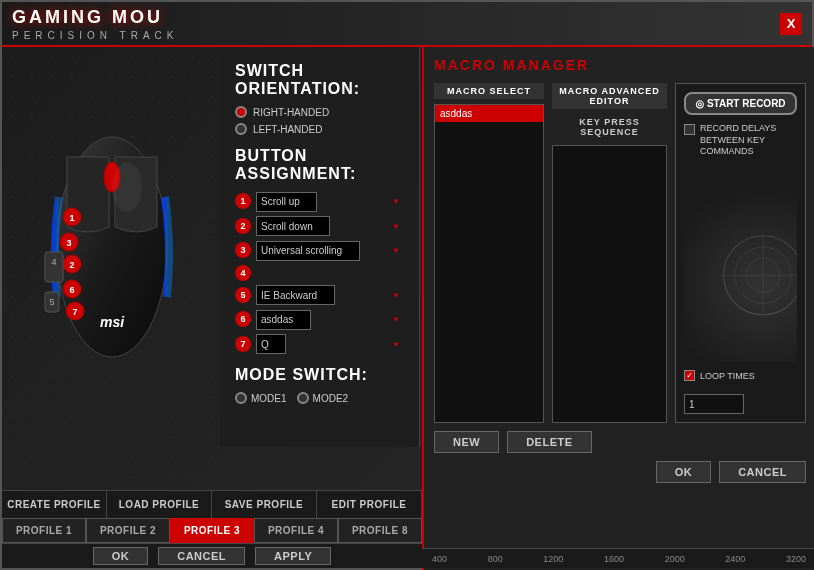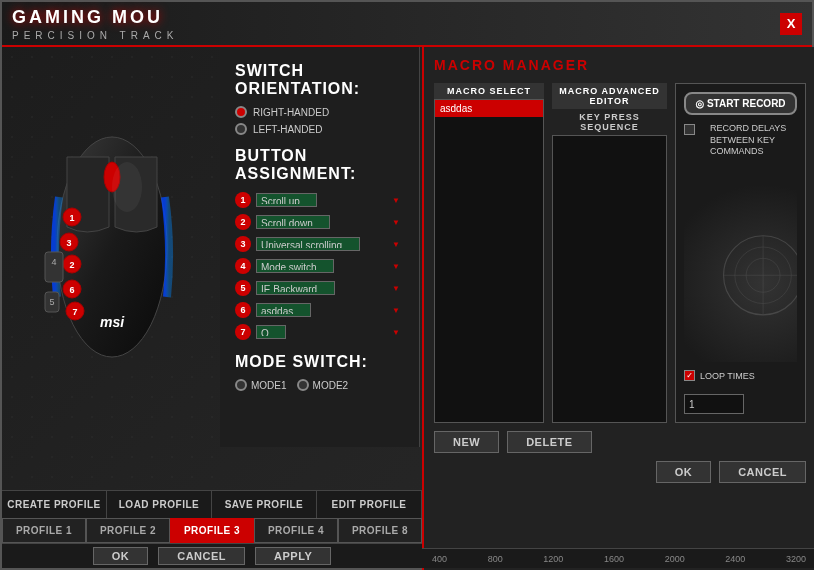--- a/index.html
+++ b/index.html
@@ -135,26 +135,26 @@
       color: #fff;
       font-size: 9px;
       display: flex;
       align-items: center;
       justify-content: center;
       flex-shrink: 0;
       font-weight: bold;
     }
     .btn-select {
       flex: 1;
-      background: #14532d;
+      background: #000000;
       border: 1px solid #666;
       color: #ccc;
       font-size: 10px;
       padding: 2px 4px;
-      height: 14px;
+      height: 20px;
       cursor: pointer;
       appearance: none;
       -webkit-appearance: none;
       padding-right: 16px;
       position: relative;
     }
     .select-wrapper {
       position: relative;
       flex: 1;
     }
@@ -290,20 +290,21 @@
       display: flex;
       flex-direction: column;
     }
 
     .macro-col-title {
       color: #fff;
       font-size: 9px;
       font-weight: bold;
       letter-spacing: 1px;
       text-align: center;
+      margin-bottom: 5px;
       background: #333;
       padding: 3px;
     }
 
     .macro-select-col {
       width: 110px;
     }
     .macro-editor-col {
       width: 115px;
     }
@@ -349,21 +350,21 @@
       padding: 4px 8px;
       cursor: pointer;
       text-align: center;
       border-radius: 8px;
       font-weight: bold;
     }
 
     .checkbox-row {
       display: flex;
       align-items: flex-start;
-      gap: 15px;
+      gap: 5px;
       color: #ccc;
       font-size: 9px;
       line-height: 1.3;
     }
     .checkbox-box {
       width: 11px;
       height: 11px;
       border: 1px solid #888;
       background: #333;
       flex-shrink: 0;
@@ -563,25 +564,20 @@
       <div class="btn-row">
         <div class="btn-number">3</div>
         <div class="select-wrapper">
           <select class="btn-select">
             <option>Universal scrolling</option>
           </select>
         </div>
       </div>
       <div class="btn-row">
         <div class="btn-number">4</div>
-        <div class="select-wrapper">
-          <select class="btn-select">
-            <option>Mode switch</option>
-          </select>
-        </div>
       </div>
       <div class="btn-row">
         <div class="btn-number">5</div>
         <div class="select-wrapper">
           <select class="btn-select">
             <option>IE Backward</option>
           </select>
         </div>
       </div>
       <div class="btn-row">

